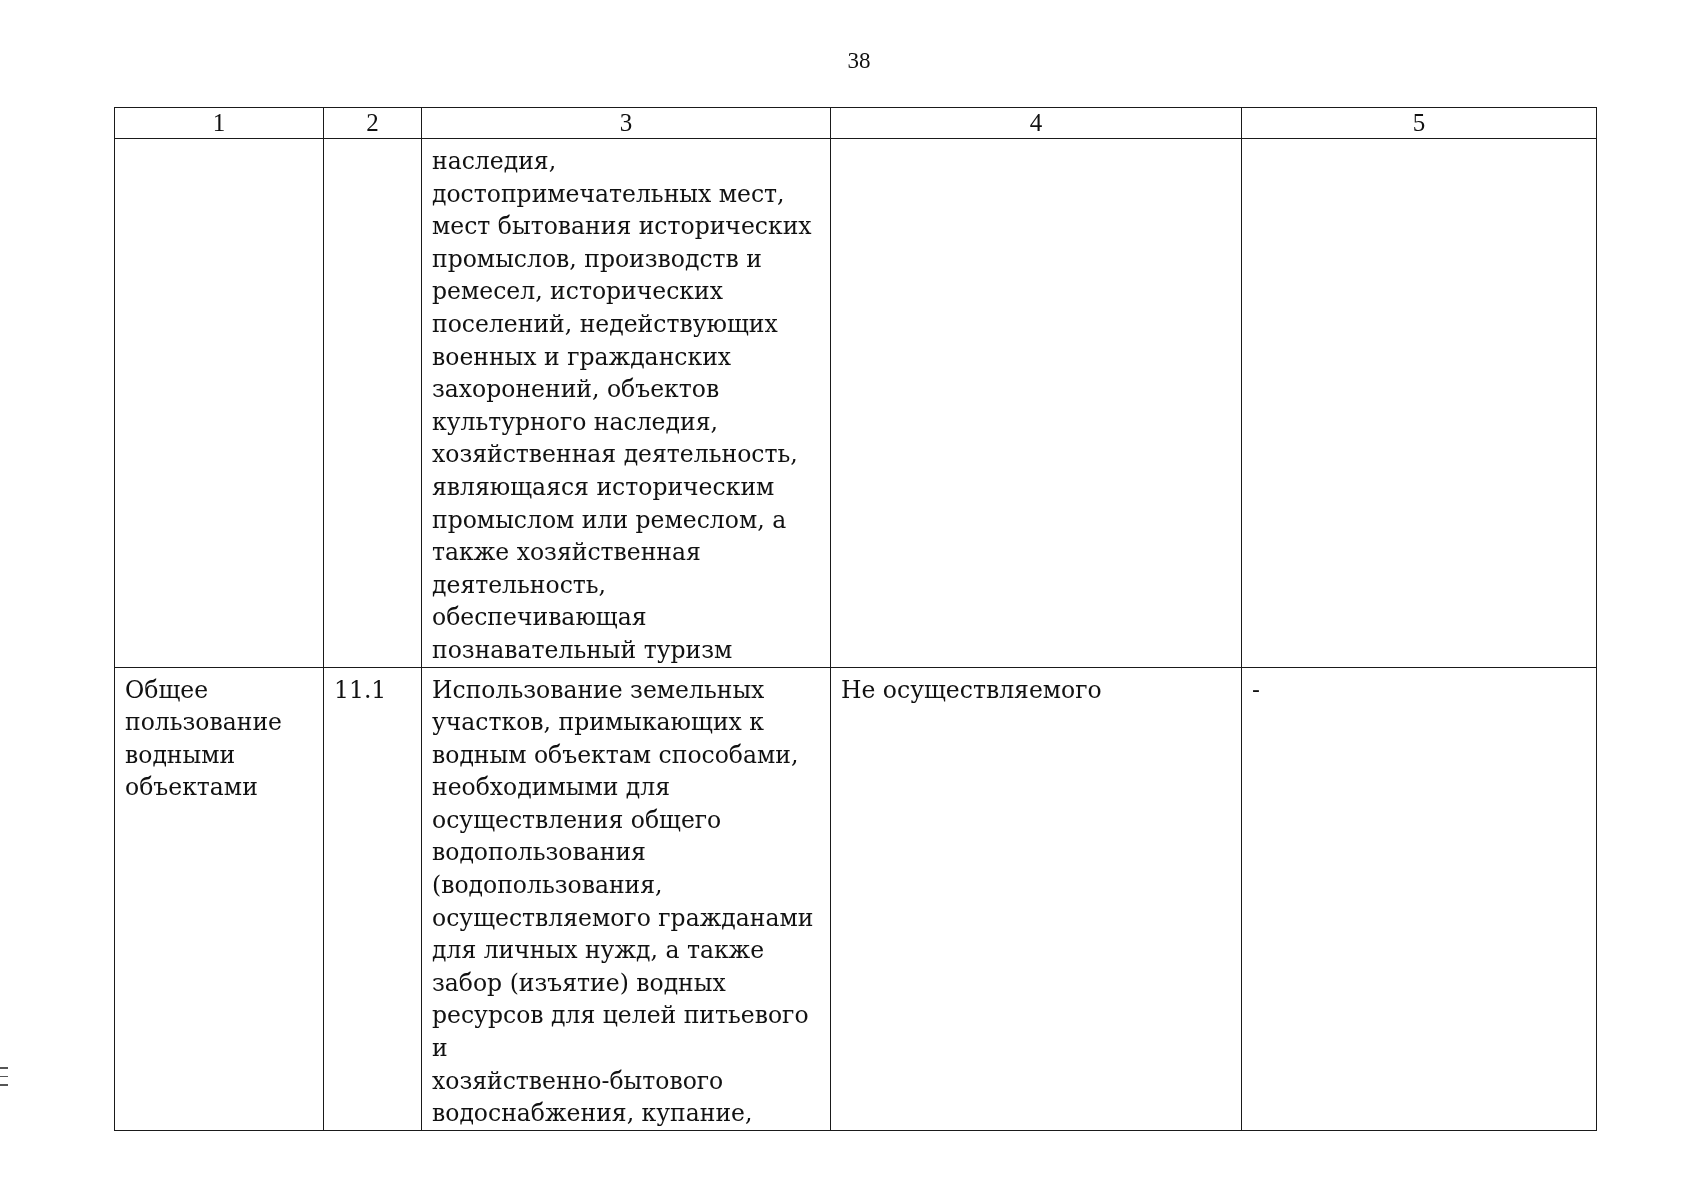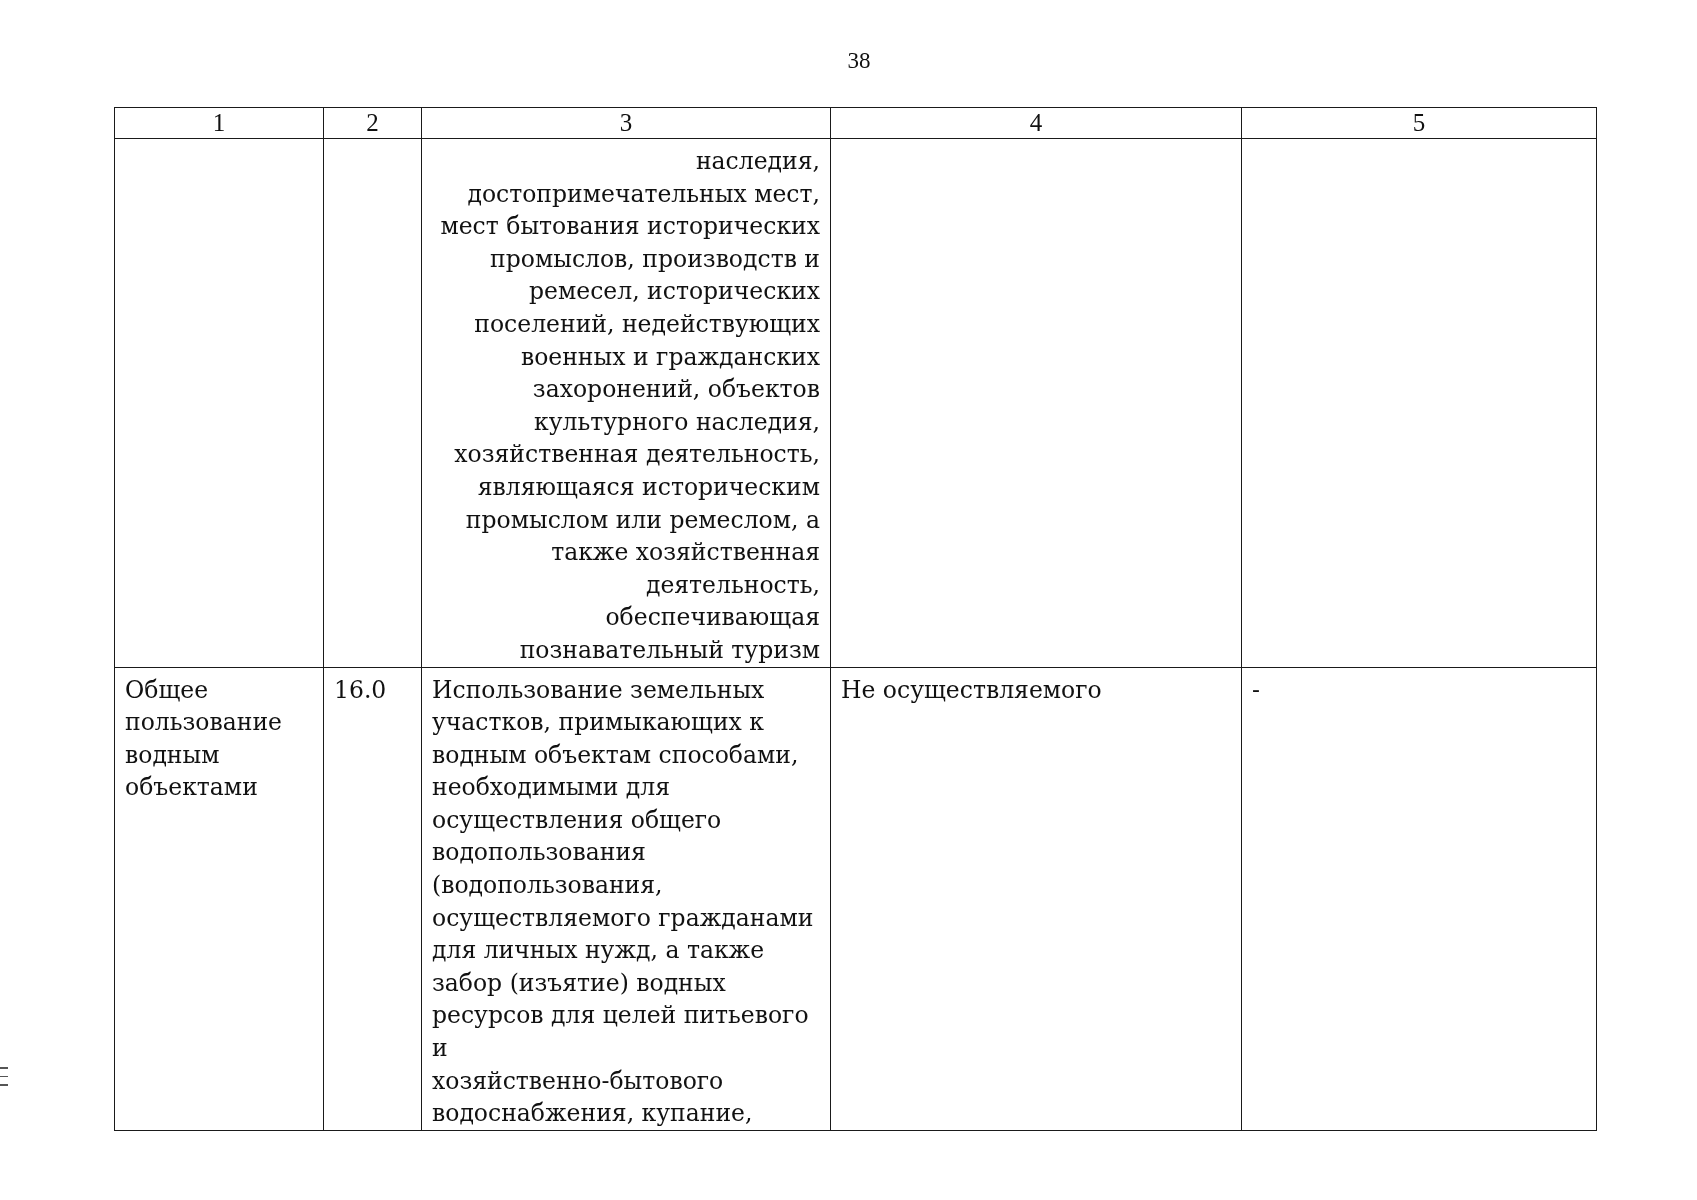--- a/index.html
+++ b/index.html
@@ -7,21 +7,21 @@
          font-family: "DejaVu Serif", "Liberation Serif", serif; color:#111; }
   .page-num { position:absolute; left:0; width:1718px; top:48px; text-align:center;
               font-family:"Liberation Serif", serif; font-size:23px; }
   table.doc { position:absolute; left:114px; top:107px; border-collapse:collapse;
               table-layout:fixed; width:1482px; }
   table.doc td { border:1.5px solid #1a1a1a; vertical-align:top; padding:0; }
   table.doc tr.hdr td { height:30px; text-align:center; vertical-align:middle;
               font-family:"Liberation Serif", serif; font-size:25px; }
   .cell { font-size:23.5px; line-height:32.6px; padding:6px 10px 0 10px; white-space:pre-line; }
   .c2 { font-family:"DejaVu Serif", serif; }
-  tr.r1 td { height:480px;text-align:right; }
+  tr.r1 td { height:480px; }
   tr.r2 td { height:418px; }
   .marks { position:absolute; left:0; top:1067px; width:8px; }
   .marks div { height:1.5px; background:#555; margin-bottom:7px; }
 </style>
 </head>
 <body>
 
 <div class="page-num">38</div>
 
 <table class="doc">
@@ -68,25 +68,25 @@
           <div class="cell"></div>
         </td>
     <td>
           <div class="cell"></div>
         </td>
   </tr>
   <tr class="r2">
     <td>
           <div class="cell">Общее
 пользование
-водным
+водными
 объектами</div>
         </td>
     <td>
-          <div class="cell c2">16.0</div>
+          <div class="cell c2">11.1</div>
         </td>
     <td>
           <div class="cell">Использование земельных
 участков, примыкающих к
 водным объектам способами,
 необходимыми для
 осуществления общего
 водопользования
 (водопользования,
 осуществляемого гражданами

